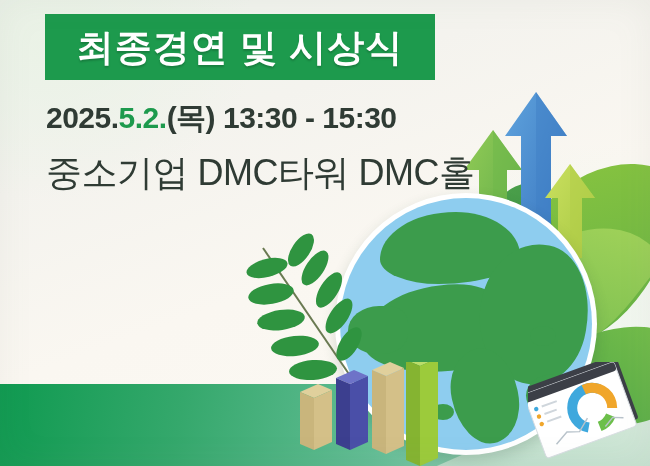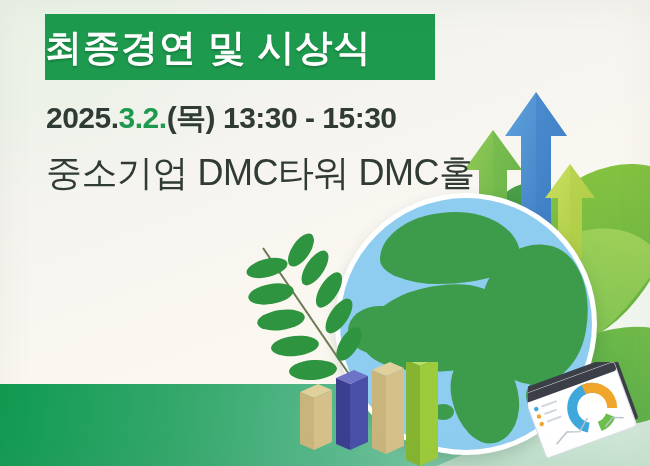--- a/index.html
+++ b/index.html
@@ -20,21 +20,21 @@
   }
   .bg-soft-b{
     position:absolute;right:-60px;bottom:60px;width:320px;height:260px;
     background:radial-gradient(ellipse at 60% 60%,#eef6ee 0%,rgba(238,246,238,0) 72%);
     pointer-events:none;
   }
   
   .title-banner{
     position:absolute;left:45px;top:14px;width:390px;height:66px;
     background:#1d9a4d;
-    display:flex;align-items:center;justify-content:flex-start;
+    display:flex;align-items:center;justify-content:center;
   }
   .title-banner .title-text{
     color:#ffffff;
     font-size:37px;
     font-weight:bold;
     letter-spacing:1px;
     line-height:1;
     white-space:nowrap;
     text-shadow:0 2px 2px rgba(0,0,0,.18);
   }
@@ -302,19 +302,19 @@
       </g>
     </svg>
   </div>
 
   <div class="title-banner">
     <span class="title-text">최종경연 및 시상식</span>
   </div>
 
   <div class="info-block">
     <div class="info-line-1">
-      <span>2025.</span><span class="accent">3.2.</span><span>(목) 13:30 - 15:30</span>
+      <span>2025.</span><span class="accent">5.2.</span><span>(목) 13:30 - 15:30</span>
     </div>
     <div class="info-line-2">중소기업 DMC타워 DMC홀</div>
   </div>
 
   <div class="vignette"></div>
 </div>
 
 </body></html>

